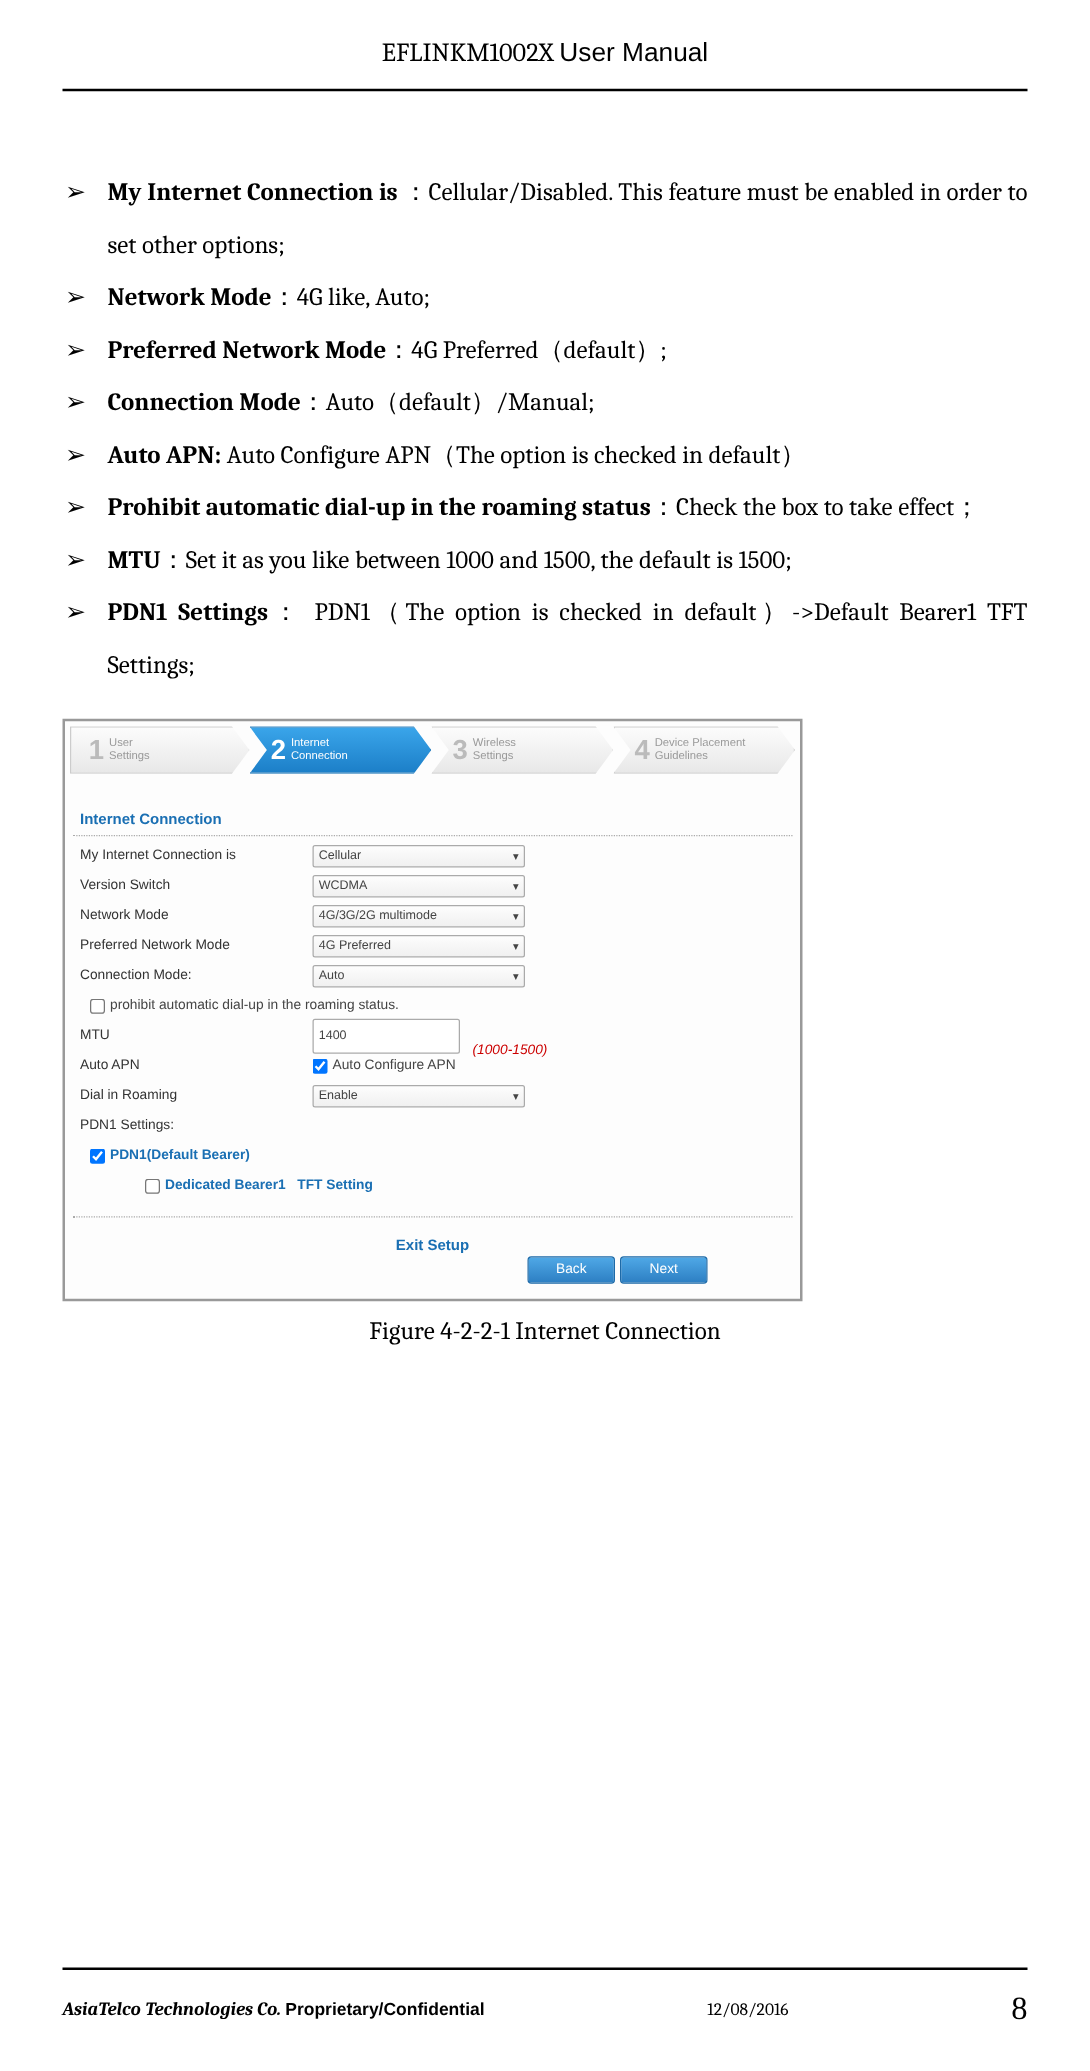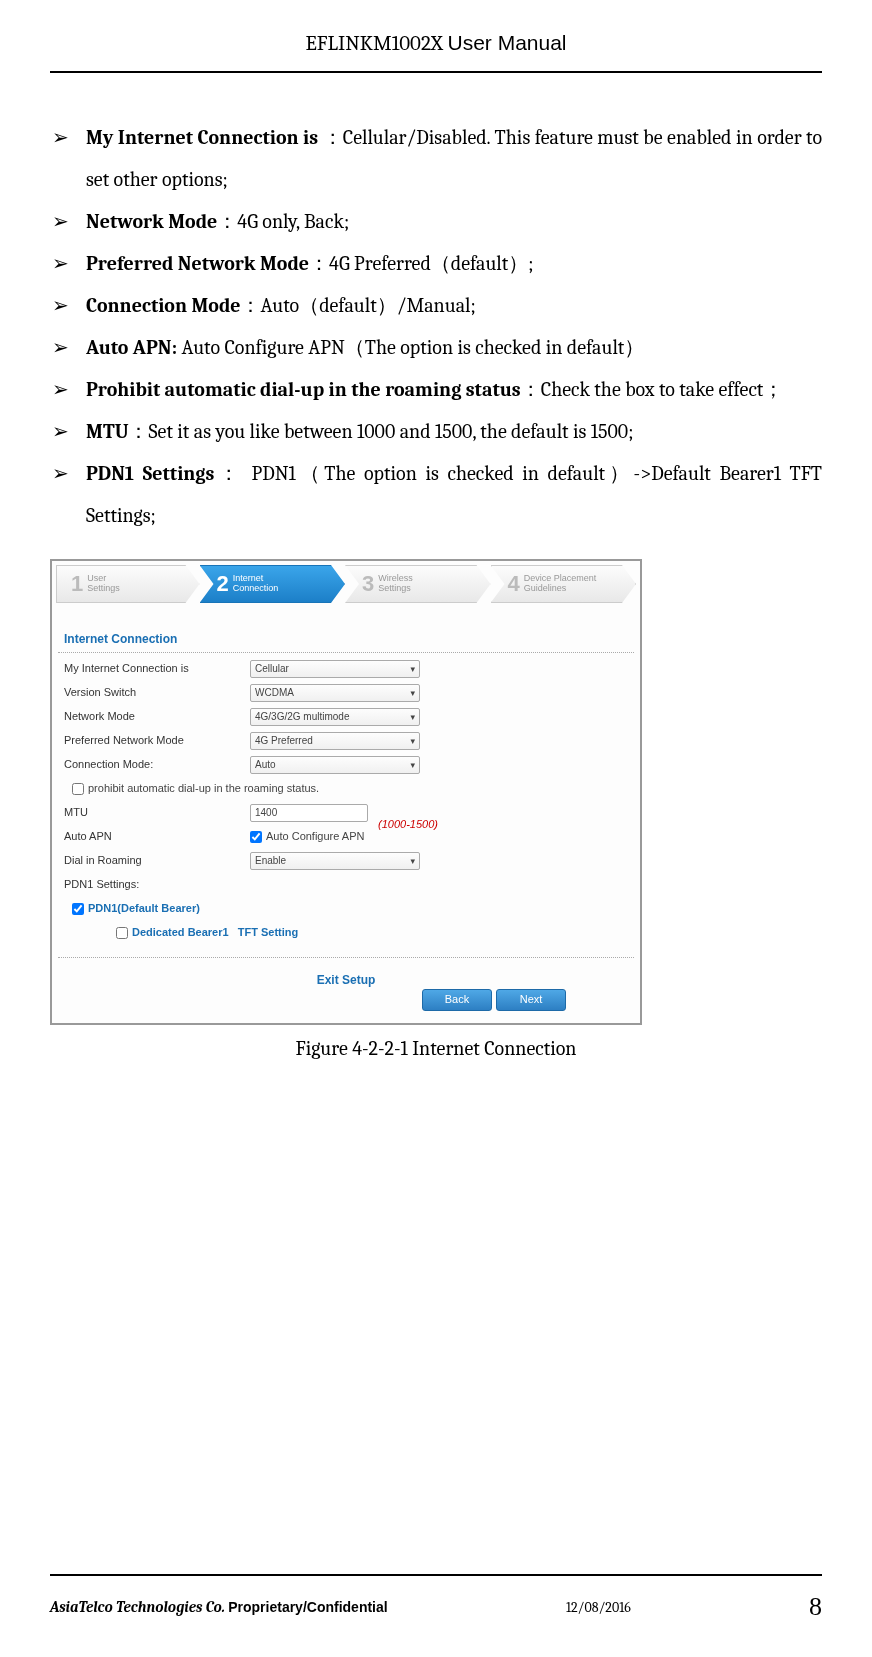--- a/index.html
+++ b/index.html
@@ -15,21 +15,21 @@
       padding: 0 50px;
     }
     .header {
       text-align: center;
       padding: 21px 0 6px;
       border-bottom: 2px solid #000;
       font-size: 21px;
     }
     .header .um { font-family: Arial, sans-serif; }
     .content {
-      padding-top: 44px;
+      padding-top: 60px;
     }
     .bullet-list {
       list-style: none;
       padding-left: 0;
     }
     .bullet-item {
       position: relative;
       padding-left: 36px;
       text-align: justify;
       margin-bottom: 0px;
@@ -118,21 +118,21 @@
       justify-content: space-between;
       border-radius: 2px;
     }
     .select-fake::after {
       content: "▾";
       color: #444;
       font-size: 9px;
     }
     .input-fake {
       width: 118px;
-      height: 18px;
+      height: 28px;
       border: 1px solid #aaa;
       background: #fff;
       font-size: 10px;
       padding: 0 4px;
       display: flex;
       align-items: center;
       border-radius: 2px;
     }
     .hint { color: #c00; font-style: italic; margin-left: 10px; font-size: 11px; margin-top: 23px; }
     .cblabel { margin-left: 4px; text-align: right; }
@@ -188,21 +188,21 @@
 </head>
 <body>
 
 <div class="header">
   <span>EFLINKM1002X </span><span class="um">User Manual</span>
 </div>
 
 <div class="content">
   <ul class="bullet-list">
     <li class="bullet-item"><span class="b">My Internet Connection is </span><span>：Cellular/Disabled. This feature must be enabled in order to set other options;</span></li>
-    <li class="bullet-item"><span class="b">Network Mode</span><span>：4G only, Back;</span></li>
+    <li class="bullet-item"><span class="b">Network Mode</span><span>：4G like, Auto;</span></li>
     <li class="bullet-item"><span class="b">Preferred Network Mode</span><span>：4G Preferred（default）;</span></li>
     <li class="bullet-item"><span class="b">Connection Mode</span><span>：Auto（default）/Manual;</span></li>
     <li class="bullet-item"><span class="b">Auto APN: </span><span>Auto Configure APN（The option is checked in default）</span></li>
     <li class="bullet-item"><span class="b">Prohibit automatic dial-up in the roaming status</span><span>：Check the box to take effect；</span></li>
     <li class="bullet-item"><span class="b">MTU</span><span>：Set it as you like between 1000 and 1500,    the default is 1500;</span></li>
     <li class="bullet-item"><span class="b">PDN1 Settings</span><span>： PDN1（The option is checked in default）-&gt;Default Bearer1 TFT Settings;</span></li>
   </ul>
 
   <div class="figure-wrap">
     <div class="figure-frame">

